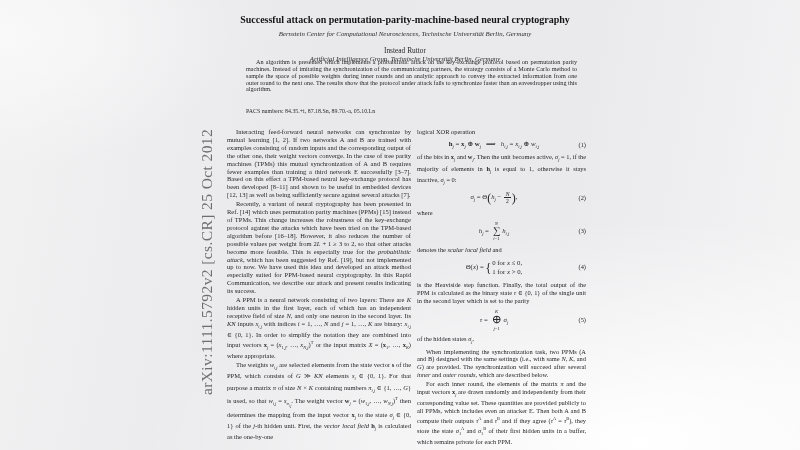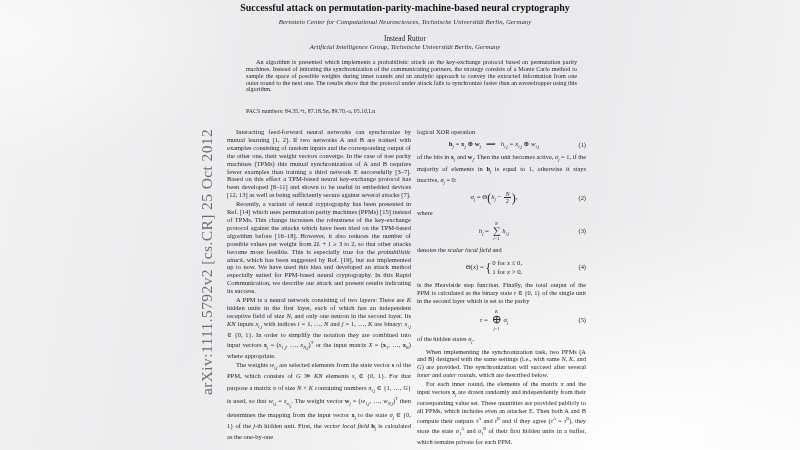--- a/index.html
+++ b/index.html
@@ -12,21 +12,21 @@
       linear-gradient(100deg,#f2f2f3 0%, #e9e9eb 38%, #eaeaec 68%, #f4f4f5 100%);
     color:#26262a;
   }
   .stamp{
     position:absolute;left:37px;top:251px;width:340px;height:22px;
     line-height:22px;text-align:center;
     transform:rotate(-90deg);transform-origin:170px 11px;
     font-size:15.5px;letter-spacing:.4px;color:#6d6d72;
     font-family:"Liberation Serif","DejaVu Serif",serif;white-space:nowrap;
   }
-  .title-block{position:absolute;left:195px;top:2px;width:420px;text-align:center;}
+  .title-block{position:absolute;left:195px;top:14px;width:420px;text-align:center;}
   .paper-title{font-size:10px;font-weight:bold;margin:0 0 5px 0;color:#141416;line-height:11px;}
   .author-name{font-size:7.4px;margin:0;line-height:8px;}
   .author-aff{font-size:6.8px;font-style:italic;margin:0 0 9px 0;line-height:8px;color:#2b2b2f;}
   .abstract{
     position:absolute;left:246px;top:59px;width:331px;
     font-size:6.2px;line-height:6.85px;text-align:justify;text-indent:10px;
   }
   .pacs{position:absolute;left:246px;top:108px;font-size:5.9px;color:#2b2b2f;}
   .col{position:absolute;top:128px;text-align:justify;}
   .col-left{left:227px;width:184px;font-size:6.5px;line-height:7.9px;}

